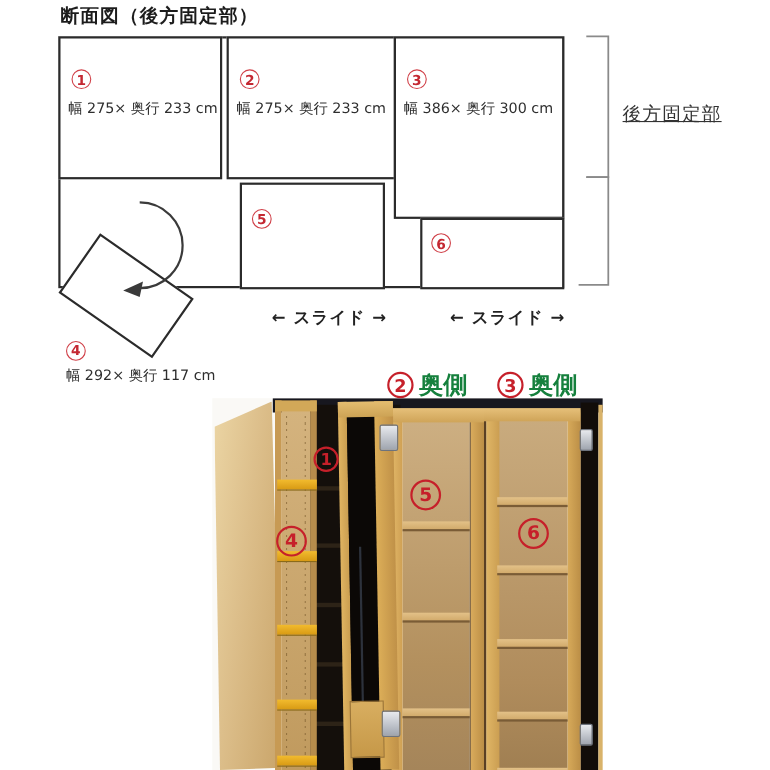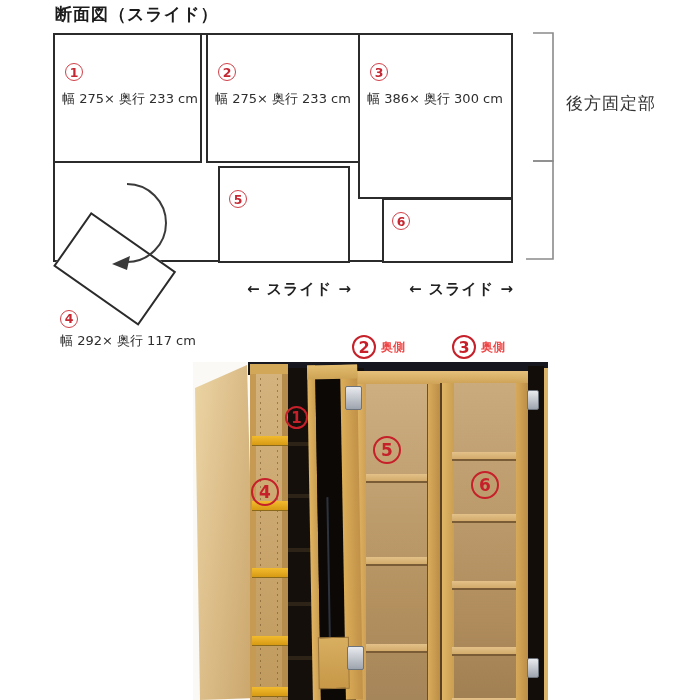--- a/index.html
+++ b/index.html
@@ -10,50 +10,50 @@
   .outer-rect{position:absolute;left:53px;top:33px;width:460px;height:229px;
               border:2.5px solid #2b2b2b;box-sizing:border-box;background:#fff;}
   .dbox{position:absolute;border:2.5px solid #2b2b2b;box-sizing:border-box;background:#fff;}
   .circ{position:absolute;width:18px;height:18px;border:1.5px solid #d04048;border-radius:50%;
         color:#c42832;font-size:12.5px;font-weight:600;display:flex;align-items:center;justify-content:center;
         box-sizing:border-box;background:#fff;}
   .dim{position:absolute;font-size:13px;color:#2e2e2e;white-space:nowrap;letter-spacing:0px;}
   .rotbox{position:absolute;left:91px;top:212px;width:104px;height:66px;border:2.5px solid #2b2b2b;
           box-sizing:border-box;background:#fff;transform:rotate(35deg);transform-origin:top left;z-index:3;}
   .freelabel{position:absolute;z-index:4;}
-  .seclabel{position:absolute;font-size:17px;color:#333;letter-spacing:1px;white-space:nowrap;}
+  .seclabel{position:absolute;font-size:17px;color:#333;letter-spacing:1px;white-space:nowrap;text-decoration:underline;}
   .slide{position:absolute;width:130px;text-align:right;font-size:15px;font-weight:600;color:#222;
          letter-spacing:1px;white-space:nowrap;}
   svg.overlay{position:absolute;left:0;top:0;z-index:5;pointer-events:none;}
   
   .plabel{position:absolute;display:flex;align-items:center;gap:5px;z-index:6;}
   .pcirc{width:24px;height:24px;border:2.5px solid #c6202a;border-radius:50%;box-sizing:border-box;
          color:#c6202a;font-weight:bold;font-size:16px;display:flex;align-items:center;justify-content:center;background:#fff;}
-  .ptext{font-size:12px;font-weight:bold;color:#ef4444;font-family:Liberation Serif, serif;}
+  .ptext{font-size:22px;font-weight:bold;color:#15803d;font-family:Liberation Serif, serif;}
   
   #photo{position:absolute;left:193px;top:362px;width:355px;height:338px;background:#faf9f6;overflow:hidden;}
   .abs{position:absolute;}
   .marker{position:absolute;border:2.5px solid #c6202a;border-radius:50%;box-sizing:border-box;
           color:#c6202a;font-weight:bold;display:flex;align-items:center;justify-content:center;
           background:transparent;z-index:9;}
   .shelf5{position:absolute;left:10px;width:61px;height:7px;background:linear-gradient(#e3c188,#d2ab6c);
           border-bottom:2px solid #7a5c36;}
   .shelf6{position:absolute;left:12px;width:64px;height:7px;background:linear-gradient(#e3c188,#d2ab6c);
           border-bottom:2px solid #7a5c36;}
   .yshelf{position:absolute;left:2px;width:36px;height:9px;background:linear-gradient(#f2bb2e,#d89a14);
           border-bottom:1px solid #8a6a1a;}
   .darkline{position:absolute;left:0;width:100%;height:4px;background:#33281a;opacity:.8;}
   .hinge{position:absolute;background:linear-gradient(#e8eaee,#9ea4ae);border:1px solid #6d737d;border-radius:2px;z-index:8;}
 </style>
 </head>
 <body>
 
 <div id="stage">
 
-  <div class="title">断面図（スライド）</div>
+  <div class="title">断面図（後方固定部）</div>
 
   <div class="outer-rect"></div>
 
   <div class="dbox" style="left:53px;top:33px;width:149px;height:130px;">
     <span class="circ" style="left:10px;top:28px;">1</span>
     <div class="dim" style="left:7px;top:55px;">幅 275× 奥行 233 cm</div>
   </div>
 
   <div class="dbox" style="left:206px;top:33px;width:154px;height:130px;">
     <span class="circ" style="left:10px;top:28px;">2</span>

